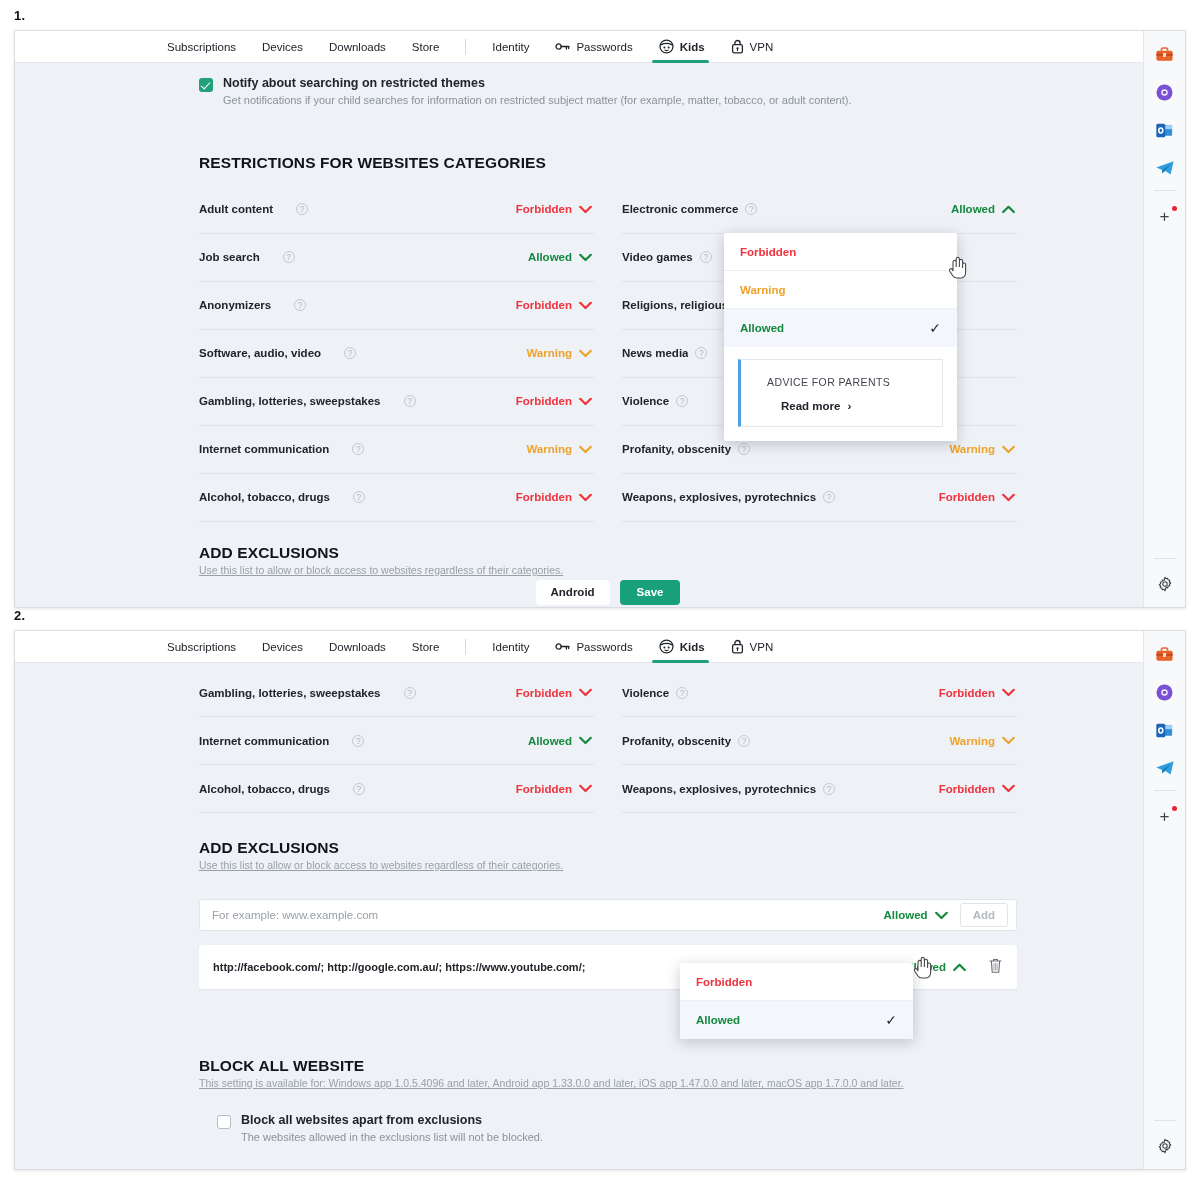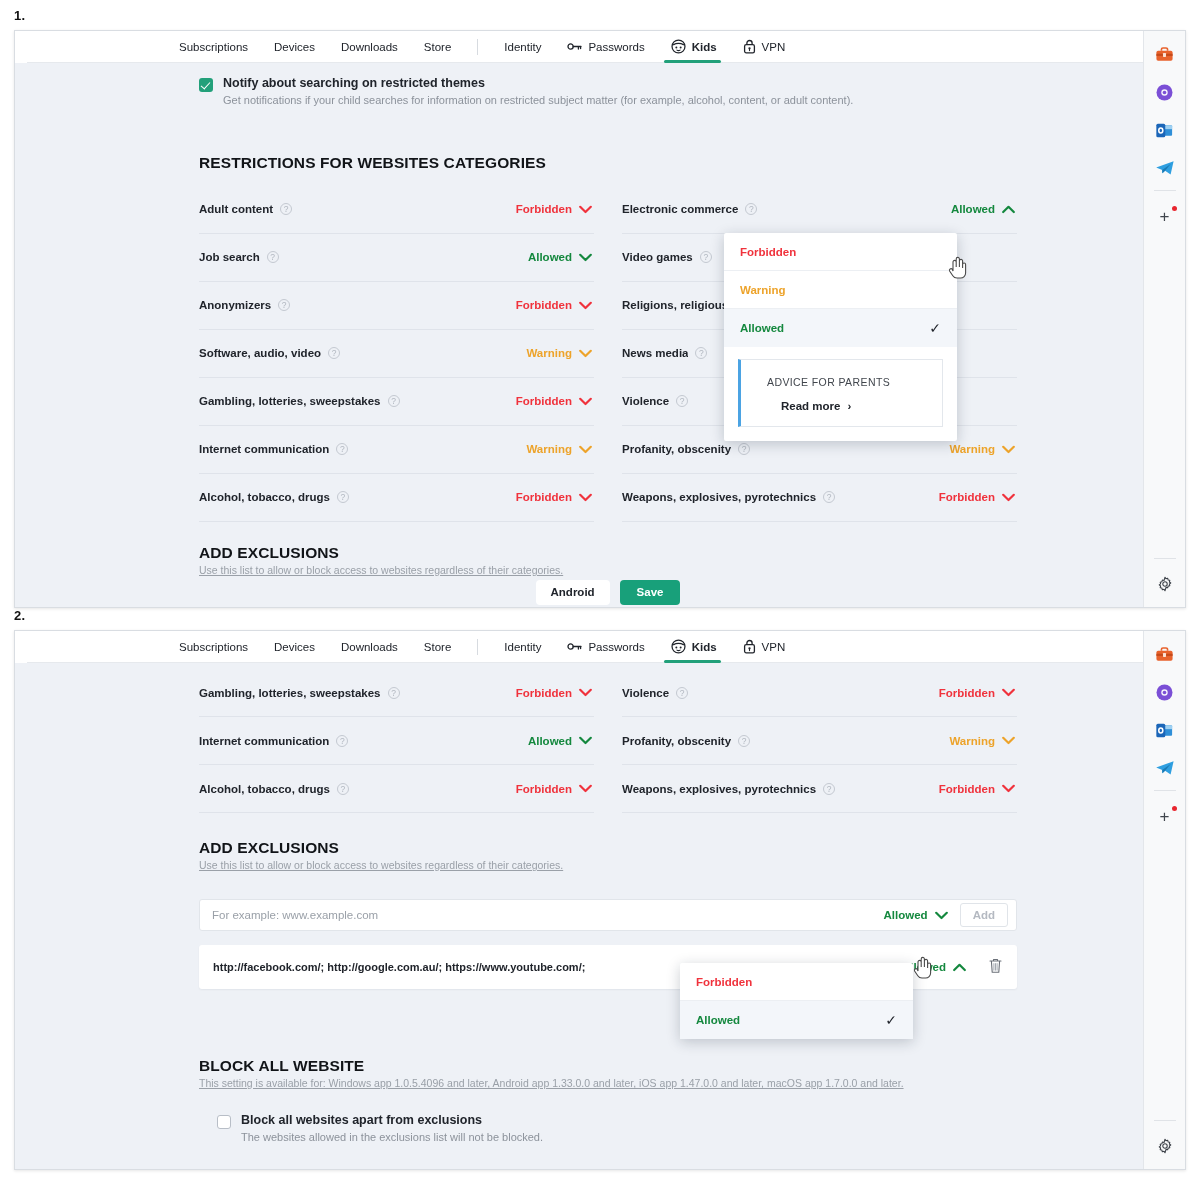--- a/index.html
+++ b/index.html
@@ -21,21 +21,21 @@
   .panel {
     position: absolute;
     background: #fff;
     border: 1px solid #d9dde2;
     overflow: hidden;
   }
   .panel-shadow { box-shadow: 0 1px 3px rgba(0,0,0,.10); }
 
   
   .tabbar {
-    position: absolute; left: 12px; top: 0; right: 0; height: 32px;
+    position: absolute; left: 0; top: 0; right: 0; height: 32px;
     background: #fff;
     border-bottom: 1px solid #e6e9ed;
     display: flex; align-items: center;
     padding-left: 152px;
   }
   .tab {
     position: relative;
     display: flex; align-items: center; gap: 6px;
     font-size: 11.5px; color: #20242b;
     padding: 0 0 0 0;
@@ -95,21 +95,21 @@
   
   .cat-grid { display: flex; }
   .cat-col { flex: 1 1 0; }
   .cat-col.left { margin-right: 0; }
   .cat-row {
     display: flex; align-items: center;
     height: 48px;
     border-bottom: 1px solid #dfe3ea;
     padding-right: 2px;
   }
-  .cat-col.left .cat-row { margin-right: 14px; }
+  .cat-col.left .cat-row { margin-right: 14px; gap: 16px; }
   .cat-col.right .cat-row { margin-left: 14px; }
   .cat-name {
     font-size: 11.5px; font-weight: bold; color: #20242b;
     white-space: nowrap; overflow: hidden;
   }
   .q {
     flex: 0 0 12px; width: 12px; height: 12px; margin-left: 7px;
     border: 1px solid #c4c9d1; border-radius: 50%;
     color: #b0b6bf; font-size: 8.5px; line-height: 10px; text-align: center;
     font-weight: normal;
@@ -296,21 +296,21 @@
       </div>
 
     <div class="body-area">
       <div class="content">
         <div class="inner">
 
           <div class="chk-row">
             <div class="chk on"></div>
             <div>
               <div class="chk-title">Notify about searching on restricted themes</div>
-              <div class="chk-sub">Get notifications if your child searches for information on restricted subject matter (for example, alcohol, content, or adult content).</div>
+              <div class="chk-sub">Get notifications if your child searches for information on restricted subject matter (for example, matter, tobacco, or adult content).</div>
             </div>
           </div>
 
           <div class="sec-h" style="margin-top:46px;">RESTRICTIONS FOR WEBSITES CATEGORIES</div>
 
           <div class="cat-grid" style="margin-top:14px;">
             <div class="cat-col left" id="p1-left">
                 <div class="cat-row">
                   <span class="cat-name">Adult content</span>
                   <span class="q">?</span>

